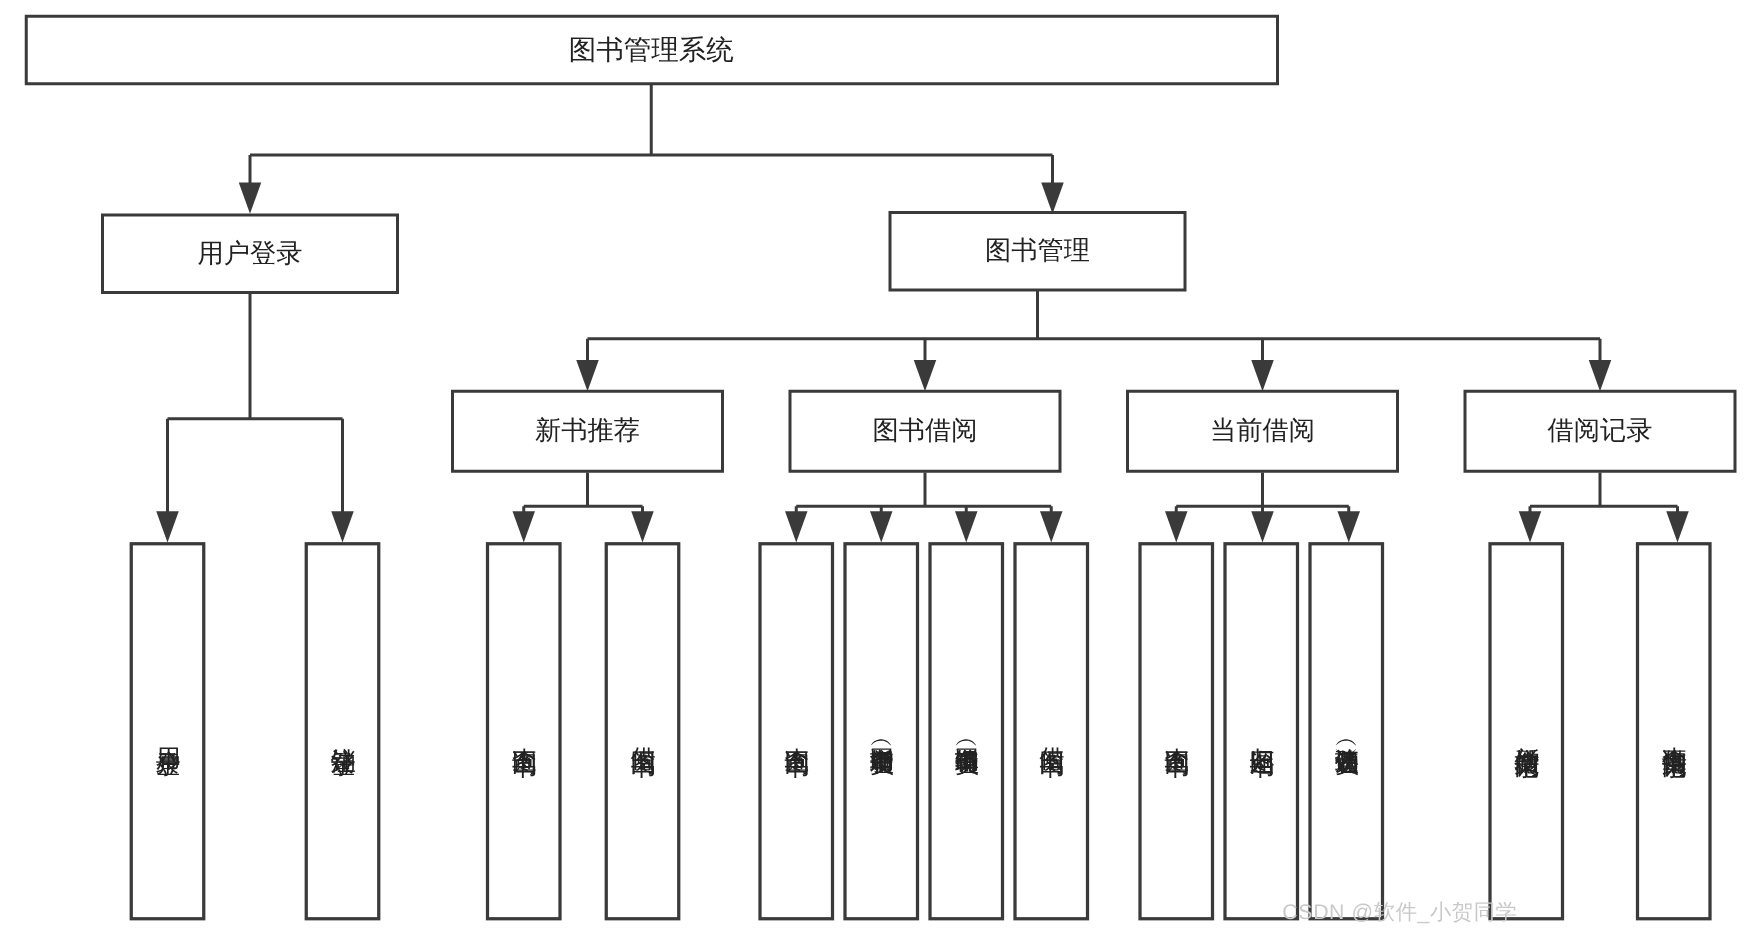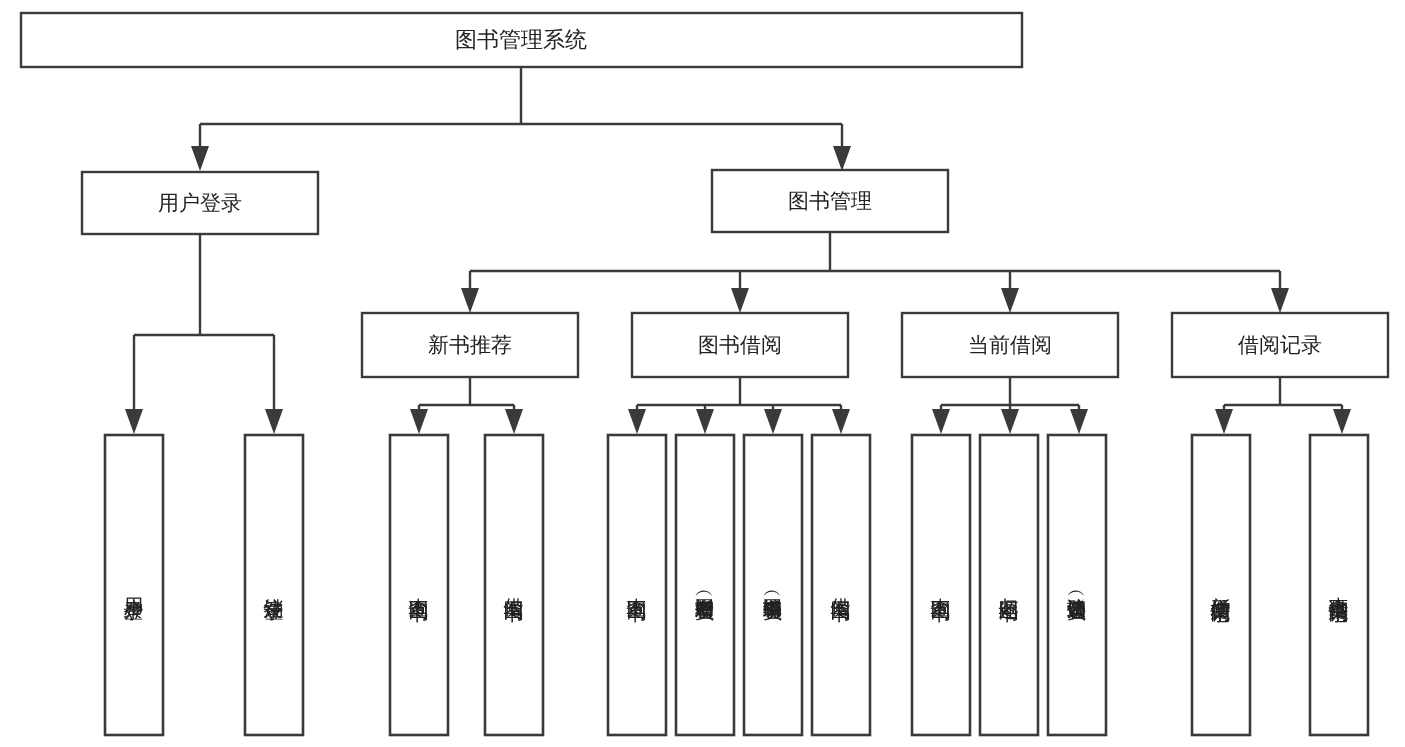--- a/index.html
+++ b/index.html
@@ -236,14 +236,15 @@
   <div class="leaf-label tall" style="left:744px; top:435px; width:58px; height:300px;">编辑图书（管理员）</div>
   <div class="leaf-label" style="left:812px; top:435px; width:58px; height:300px;">借阅图书</div>
 
   <div class="leaf-label" style="left:912px; top:435px; width:58px; height:300px;">查询图书</div>
   <div class="leaf-label" style="left:980px; top:435px; width:58px; height:300px;">归还图书</div>
   <div class="leaf-label tall" style="left:1048px; top:435px; width:58px; height:300px;">确认归还（管理员）</div>
 
   <div class="leaf-label" style="left:1192px; top:435px; width:58px; height:300px;">新增借阅记录</div>
   <div class="leaf-label" style="left:1310px; top:435px; width:58px; height:300px;">查询借阅记录</div>
 
+  <div class="watermark">CSDN @软件_小贺同学</div>
 
 </div>
 
 </body></html>

